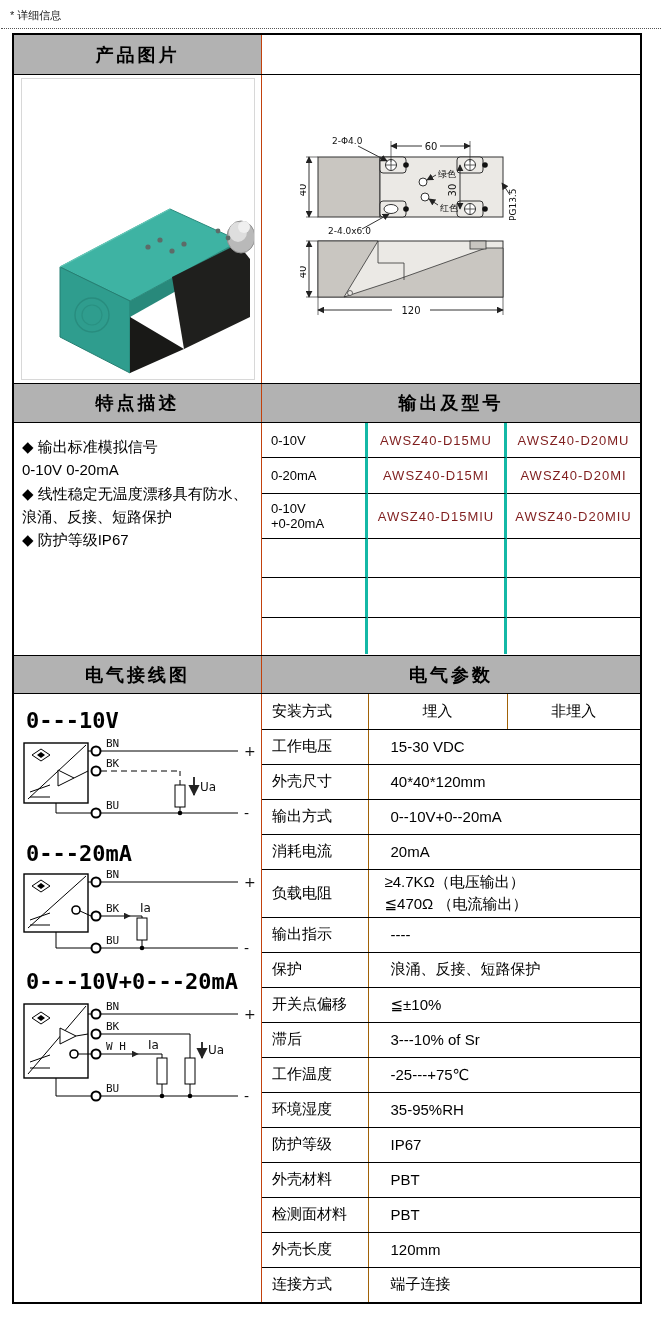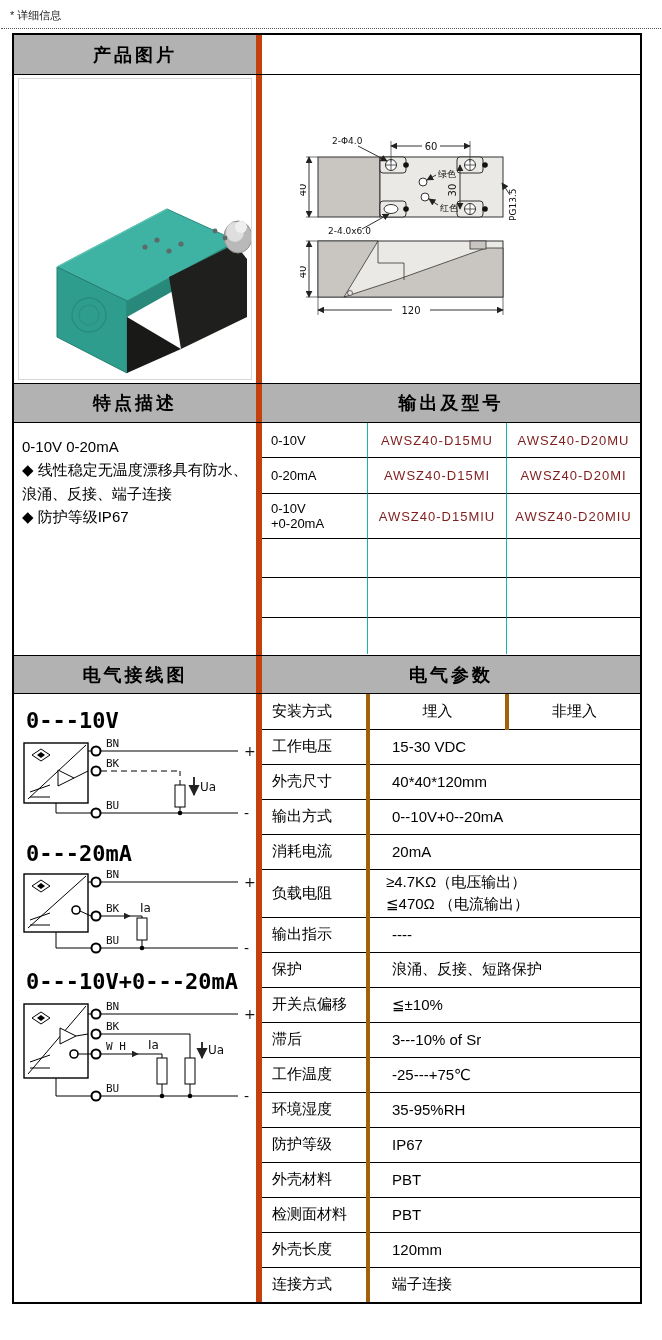--- a/index.html
+++ b/index.html
@@ -2,48 +2,48 @@
 <html style="--header-bg: #b2b2b2; --sensor-teal: #2f9e8f; --sensor-black: #1f1f1d; --diagram-gray: #c9c6c1; --diagram-light: #ebe9e5;"><head>
 <meta charset="utf-8">
 <style>
   html,body { margin:0; padding:0; background:#fff; }
   body { width:662px; font-family:"Liberation Sans","DejaVu Sans",sans-serif; color:#000; }
   .page-title { font-size:11px; color:#1a1a1a; padding:8px 0 5px 10px; }
   .dotted { border-top:1px dotted #555; height:0; margin:0 1px; }
   .spec-table { margin:4px 12px 5px 12px; width:630px; border:2px solid #000; box-sizing:border-box; }
   .row { display:flex; border-bottom:1px solid #000; }
   .row.last { border-bottom:none; }
-  .cell-left { width:248px; border-right:6px solid #c2410c; box-sizing:border-box; flex:none; }
+  .cell-left { width:248px; border-right:1px solid #c2410c; box-sizing:border-box; flex:none; }
   .cell-right { flex:1; box-sizing:border-box; }
   .hdr-row { height:38px; }
   .hdr { background:var(--header-bg,#b2b2b2); font-weight:bold; font-size:18px; letter-spacing:3px;
          display:flex; align-items:center; justify-content:center; }
   
   .photo-cell { height:308px; display:flex; align-items:center; justify-content:center; }
   .photo-frame { width:232px; height:300px; border:1px solid #d8d8d8; background:#fff; }
   
   .dim-cell { height:308px; display:flex; align-items:center; justify-content:center; }
   
   .features-cell { padding:12px 6px 0 8px; font-size:15px; line-height:1.55; }
   .feature-line { margin:0; }
   
   .models-grid { display:grid; grid-template-columns:106px 139px auto; grid-template-rows:35px 36px 45px 39px 40px 36px; }
-  .mg-cell { border-bottom:1px solid #000; border-right:1px solid #14b8a6; font-size:13px;
+  .mg-cell { border-bottom:1px solid #000; border-right:3px solid #14b8a6; font-size:13px;
              display:flex; flex-direction:column; justify-content:center; }
   .mg-cell.c3 { border-right:none; }
   .mg-cell.r6 { border-bottom:none; }
   .mg-cell.out { padding-left:9px; align-items:flex-start; }
   .mg-cell.model { align-items:center; letter-spacing:1px; color:#7f1d1d; }
   
   .wiring-cell { padding-top:8px; }
   .wire-title { font-weight:bold; font-size:22px; margin:6px 0 0 12px; font-family:"DejaVu Sans Mono","Liberation Mono",monospace; }
   .wire-svg { display:block; margin:2px 0 4px 8px; }
   
   table.params { border-collapse:collapse; width:100%; table-layout:fixed; }
-  table.params td { border-bottom:1px solid #000; border-right:4px solid #a16207; font-size:15px; overflow:hidden; }
+  table.params td { border-bottom:1px solid #000; border-right:1px solid #a16207; font-size:15px; overflow:hidden; }
   table.params td:last-child { border-right:none; }
   table.params tr:last-child td { border-bottom:none; }
   table.params tr { height:35px; }
   table.params tr.tall { height:48px; }
   td.plabel { padding-left:10px; }
   td.pval-span { padding-left:22px; }
   td.pval-c { text-align:center; }
   td.pval-2l { padding-left:16px; font-size:13px; line-height:1.45; }
   svg text { font-family:"DejaVu Sans","Liberation Sans",sans-serif; fill:#111; }
   svg .mono { font-family:"DejaVu Sans Mono","Liberation Mono",monospace; }
@@ -173,22 +173,23 @@
     </div>
   </div>
 
   <div class="row hdr-row" style="height:38px">
     <div class="cell-left hdr">特点描述</div>
     <div class="cell-right hdr">输出及型号</div>
   </div>
 
   <div class="row" style="height:232px">
     <div class="cell-left features-cell">
+      <div class="feature-line">◆ 输出标准模拟信号</div>
       <div class="feature-line">0-10V 0-20mA</div>
-      <div class="feature-line">◆ 线性稳定无温度漂移具有防水、浪涌、反接、端子连接</div>
+      <div class="feature-line">◆ 线性稳定无温度漂移具有防水、浪涌、反接、短路保护</div>
       <div class="feature-line">◆ 防护等级IP67</div>
     </div>
     <div class="cell-right">
       <div class="models-grid">
         <div class="mg-cell out">
           <div>0-10V</div>
           <div></div>
         </div>
         <div class="mg-cell model">AWSZ40-D15MU</div>
         <div class="mg-cell model c3">AWSZ40-D20MU</div>

